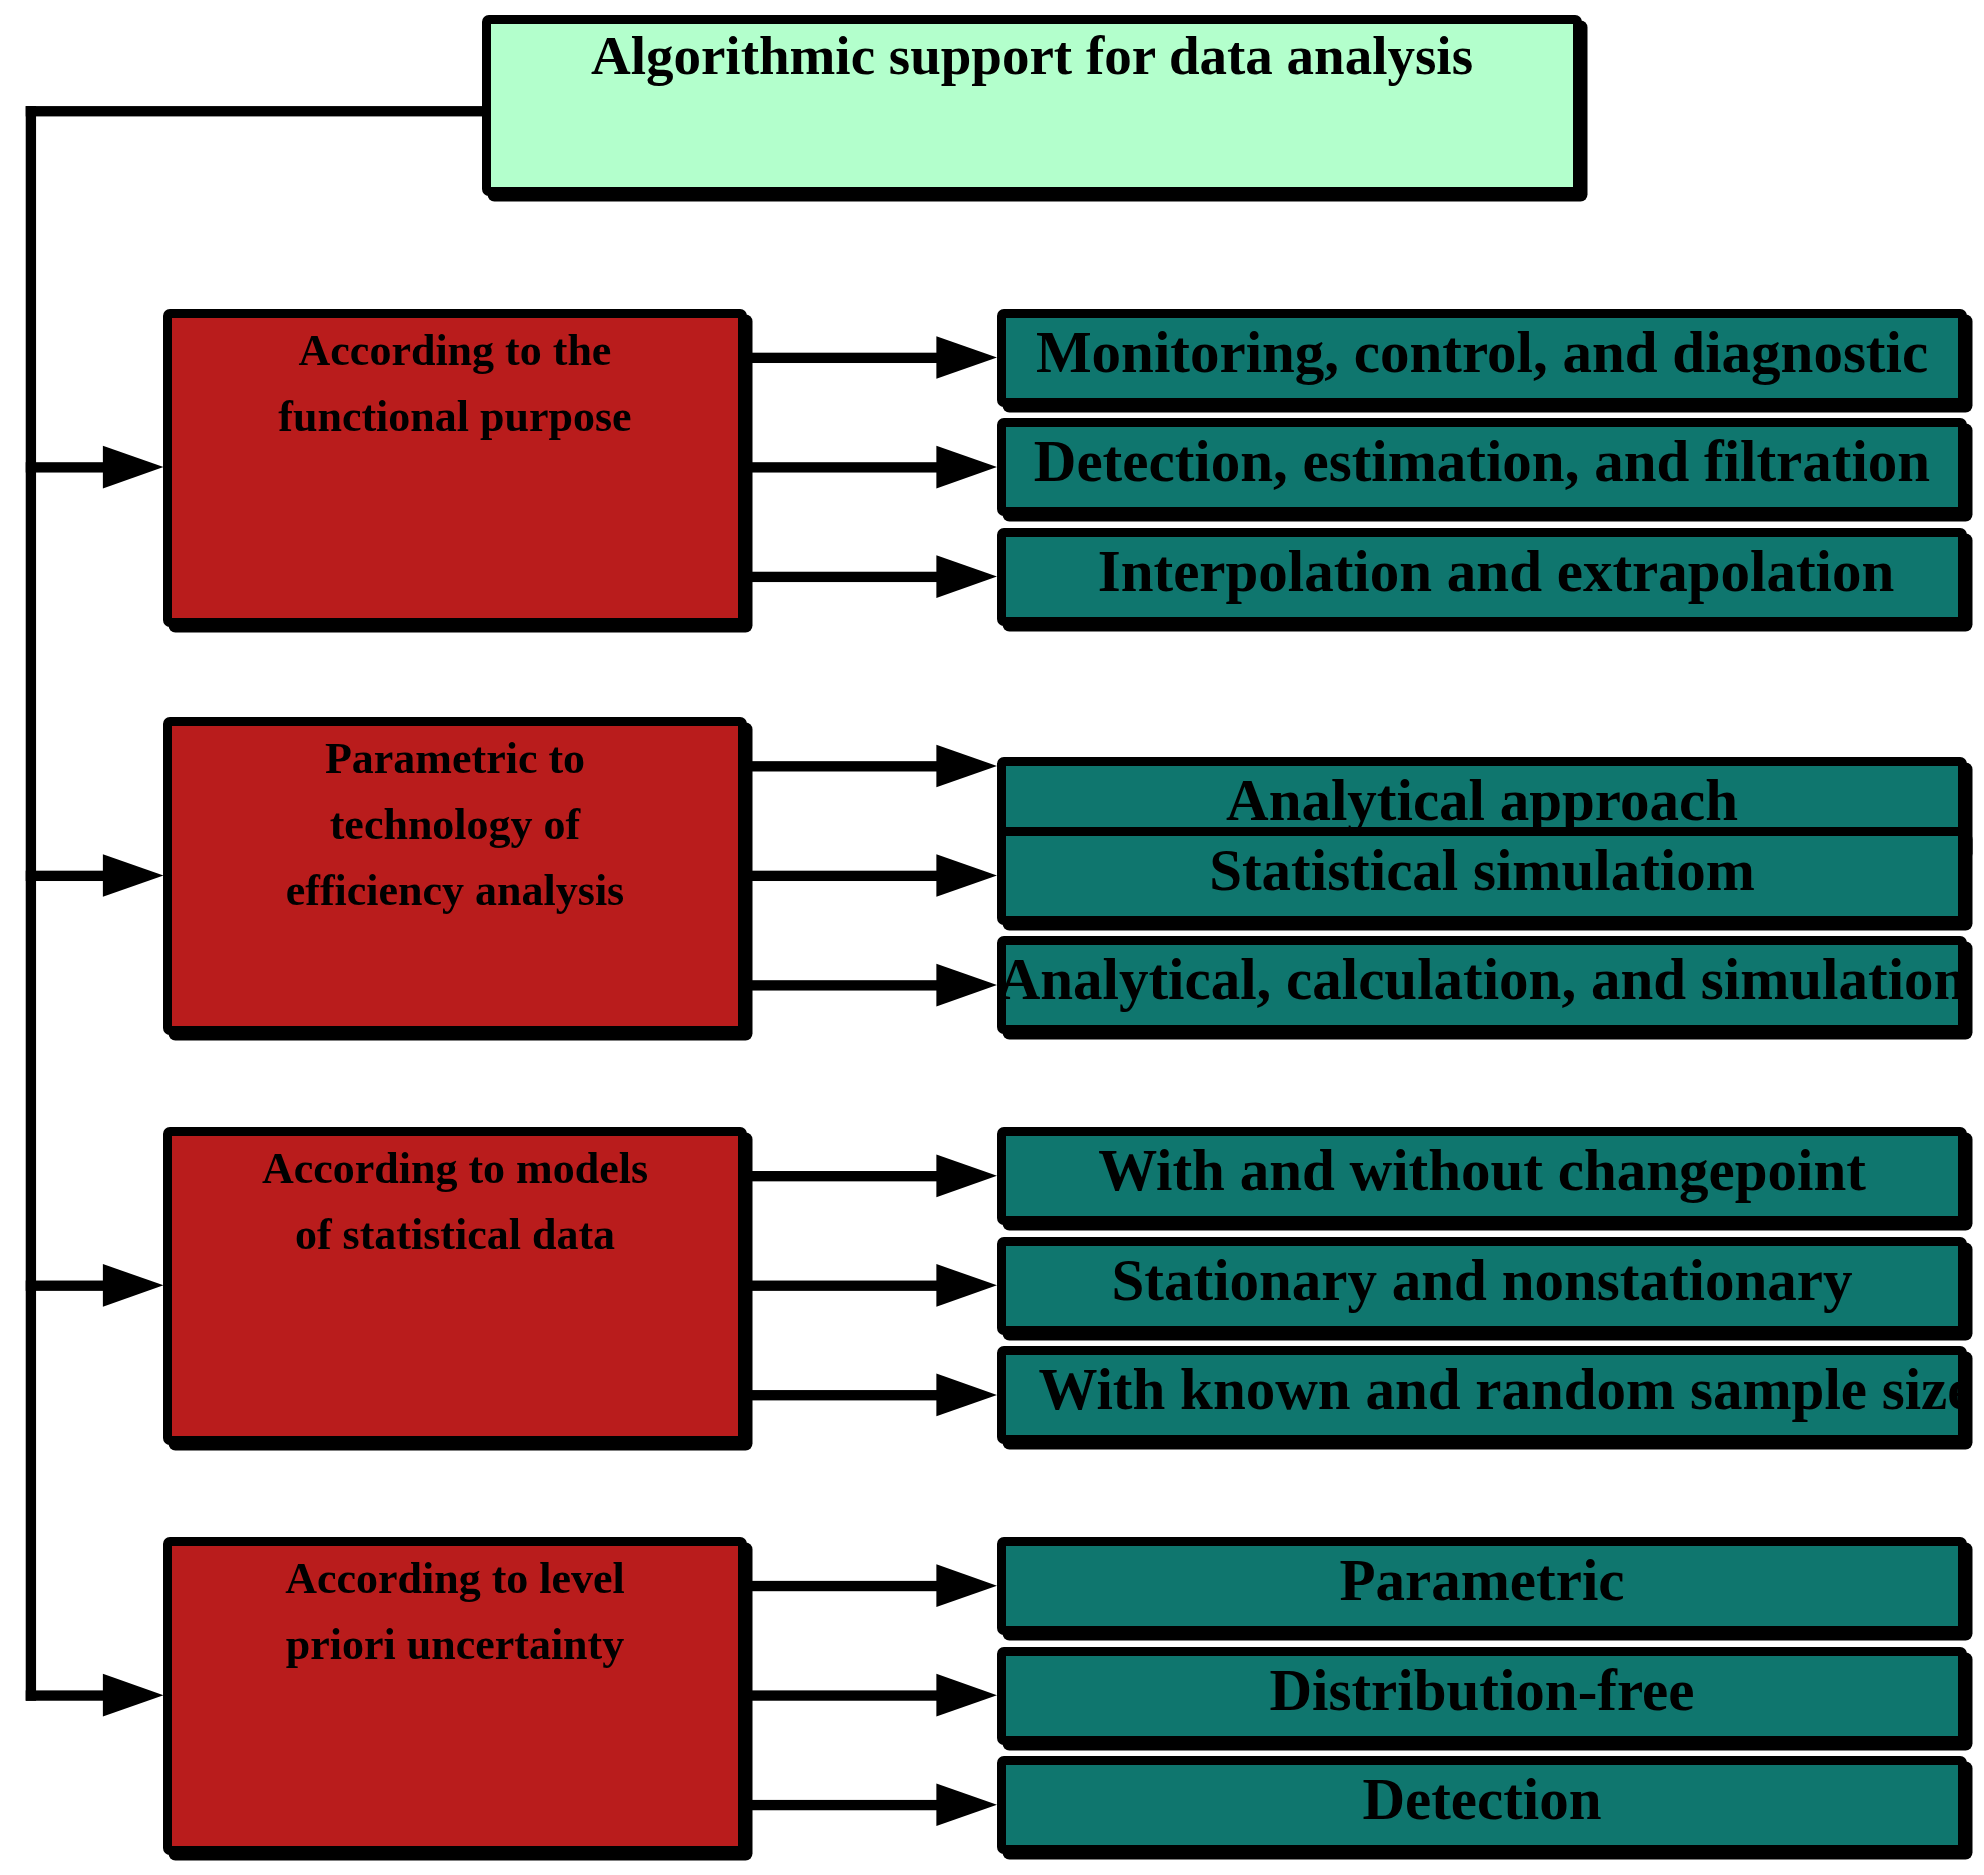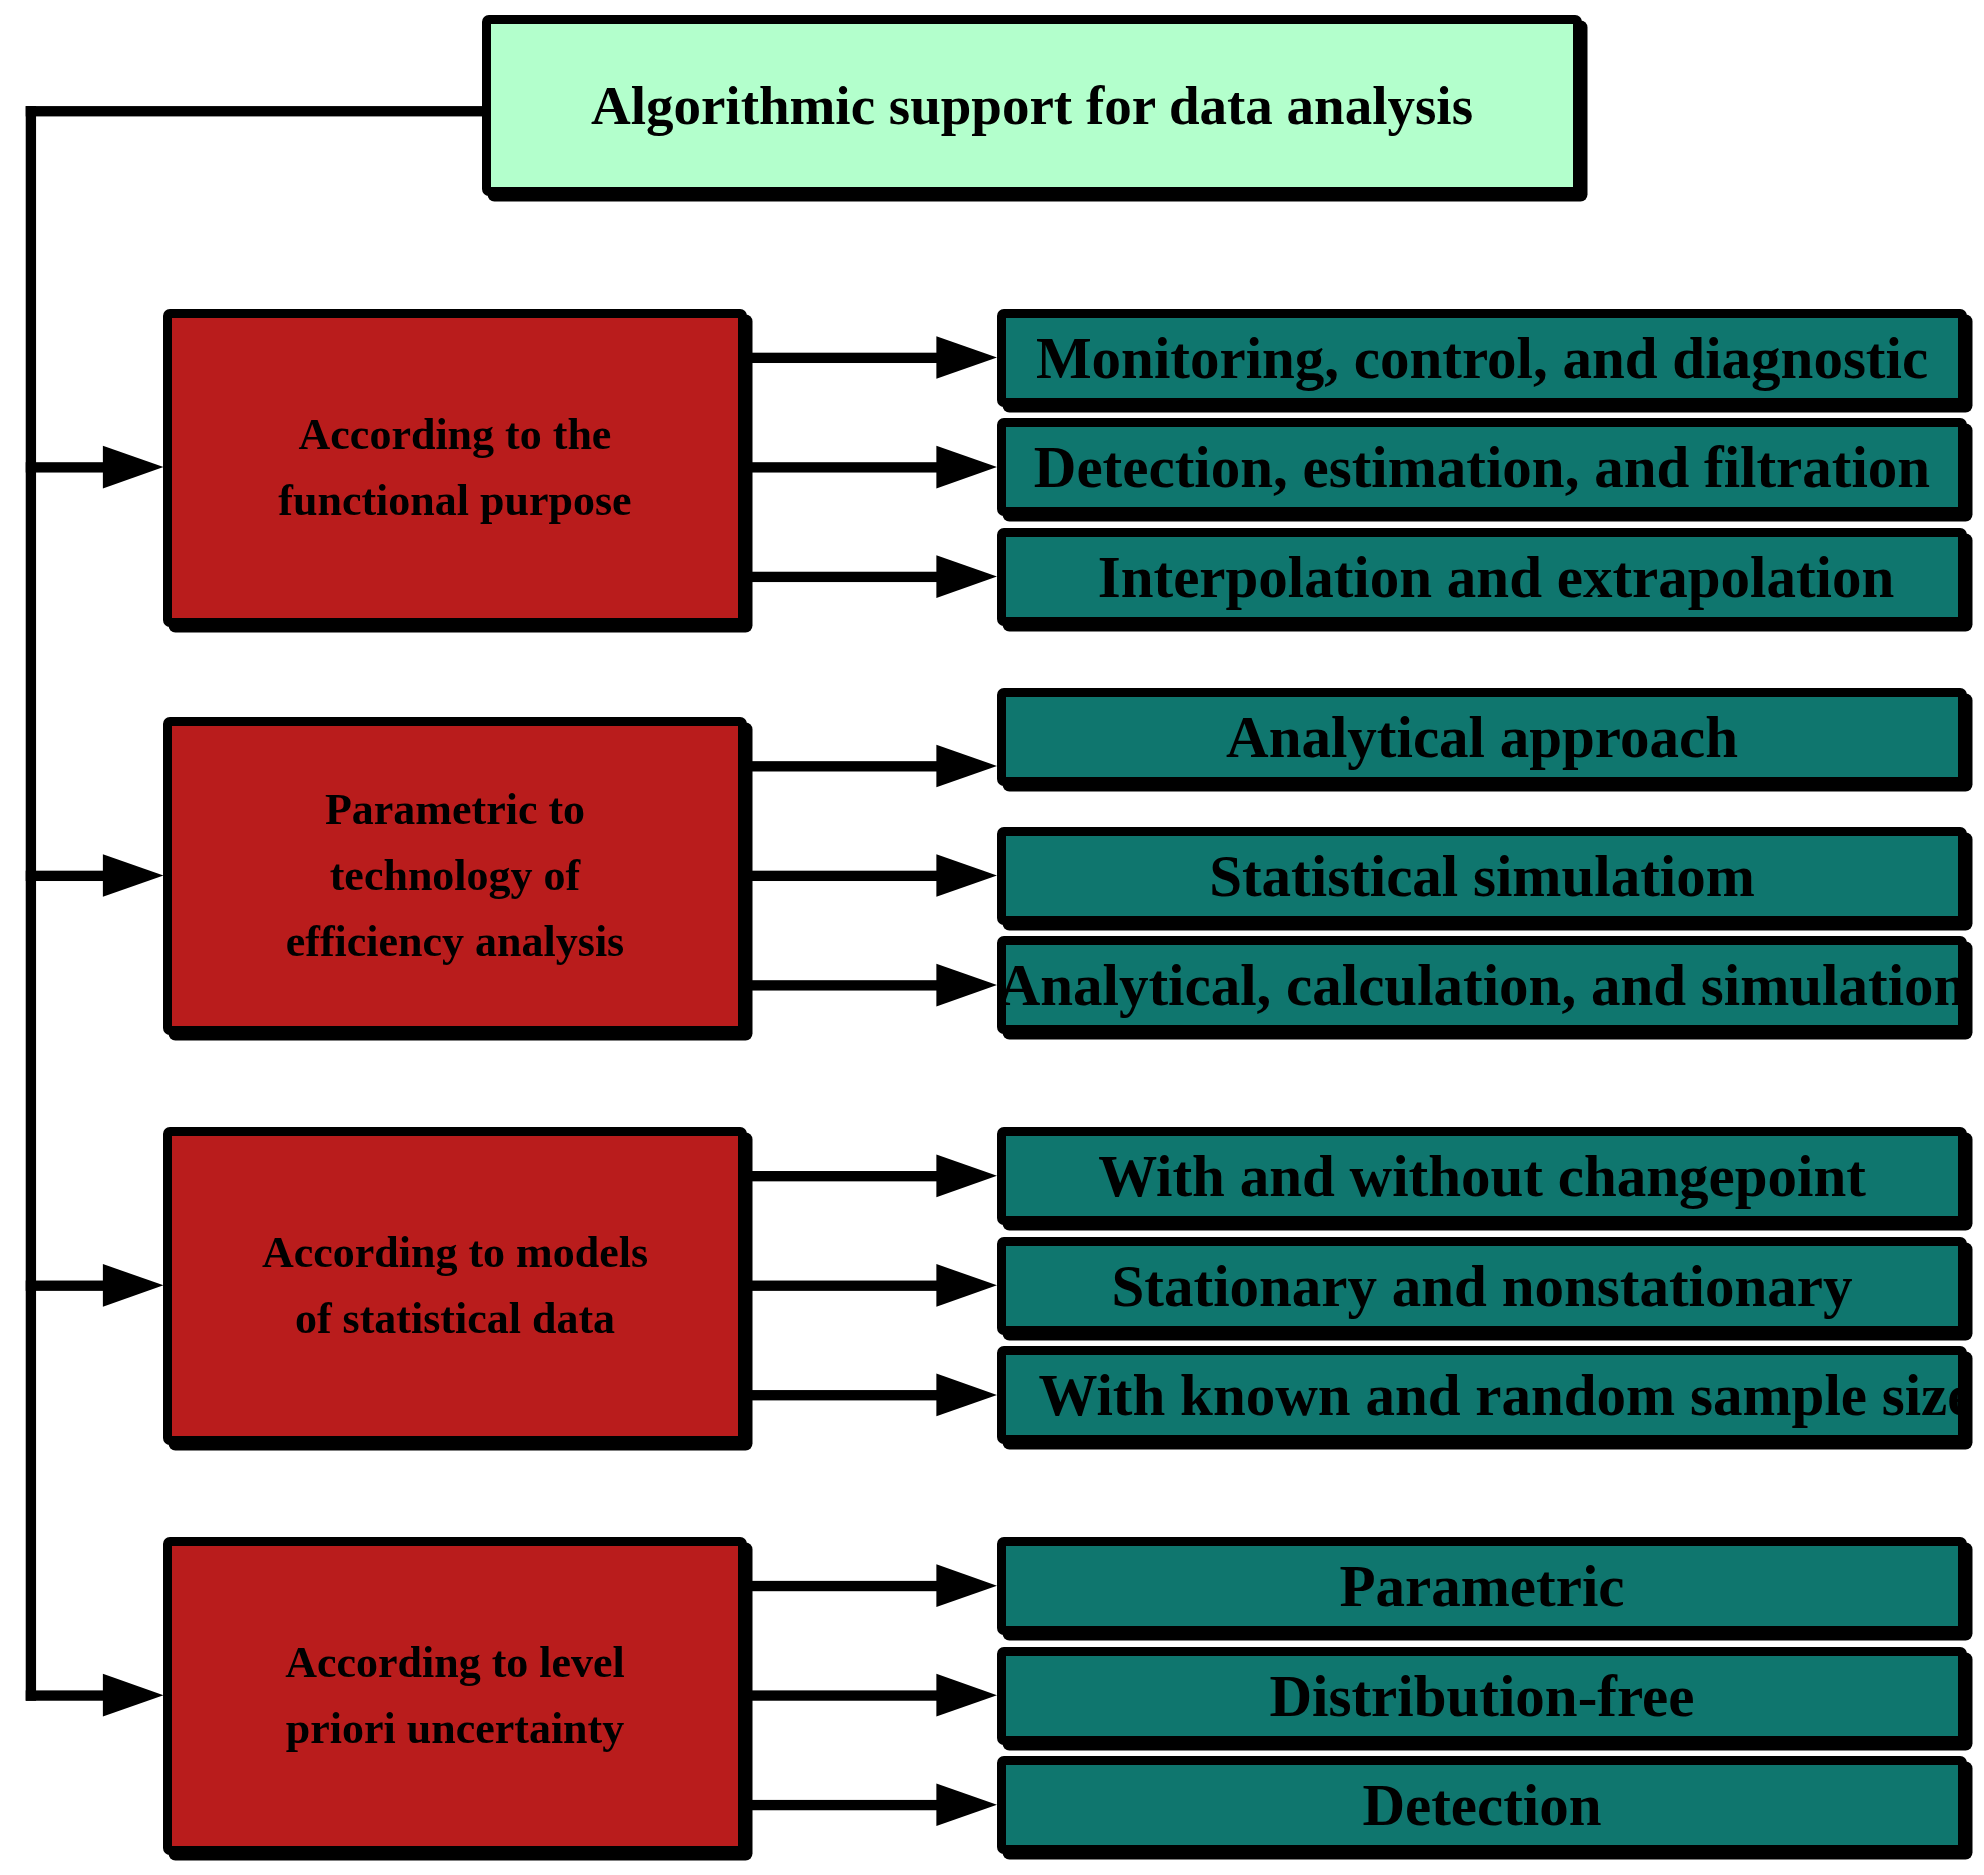--- a/index.html
+++ b/index.html
@@ -22,21 +22,20 @@
     width: 1985px;
     height: 1875px;
   }
   .box {
     position: absolute;
     box-sizing: border-box;
     border: 9.6px solid #000000;
     border-radius: 6.9px;
     box-shadow: 5.5px 5.5px 0 #000000;
     display: flex;
-    align-items: center;
     justify-content: center;
     text-align: center;
     font-weight: bold;
   }
   .title-box {
     left: 482px;
     top: 15px;
     width: 1100px;
     height: 181px;
     background: #b3ffcc;
@@ -58,21 +57,21 @@
     background: #0f766e;
     font-size: 59px;
     white-space: nowrap;
   }
   .cat-g0 { top: 309px; }
   .cat-g1 { top: 717px; }
   .cat-g2 { top: 1127px; }
   .cat-g3 { top: 1537px; }
 
   .item-g0-0 { top: 309px; }  .item-g0-1 { top: 418px; }  .item-g0-2 { top: 528px; padding-left: 28px; }
-  .item-g1-0 { top: 688px; } .item-g1-1 { top: 827px; } .item-g1-2 { top: 936px; }
+  .item-g1-0 { top: 757px; } .item-g1-1 { top: 827px; } .item-g1-2 { top: 936px; }
   .item-g2-0 { top: 1127px; } .item-g2-1 { top: 1237px; } .item-g2-2 { top: 1346px; padding-left: 48px; }
   .item-g3-0 { top: 1537px; } .item-g3-1 { top: 1647px; } .item-g3-2 { top: 1756px; }
 </style>
 </head>
 <body>
 
 <div id="canvas">
 
   <svg class="connectors" viewBox="0 0 2881 2722" xmlns="http://www.w3.org/2000/svg">
 

